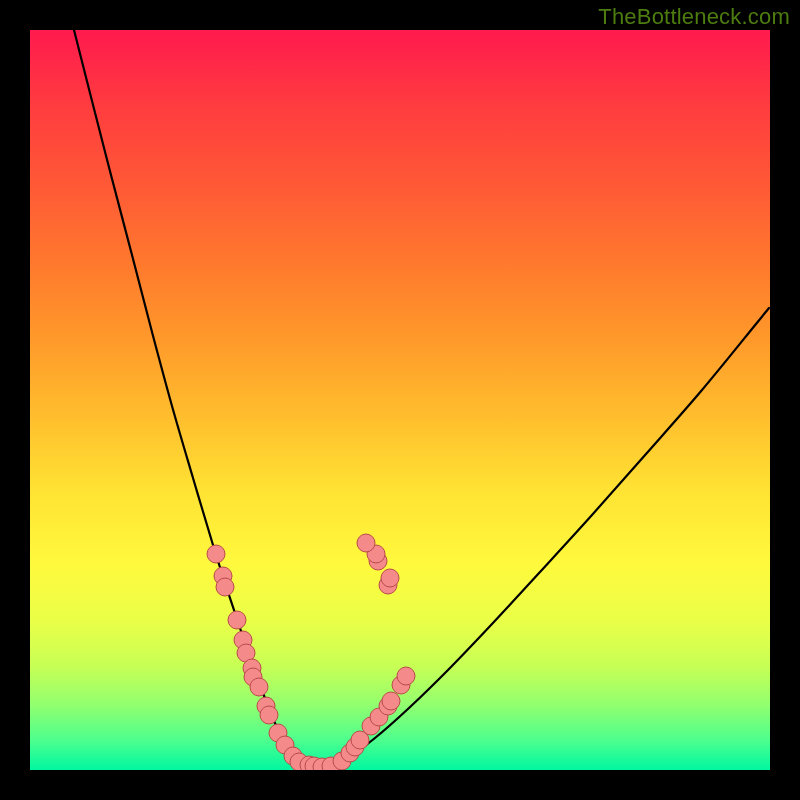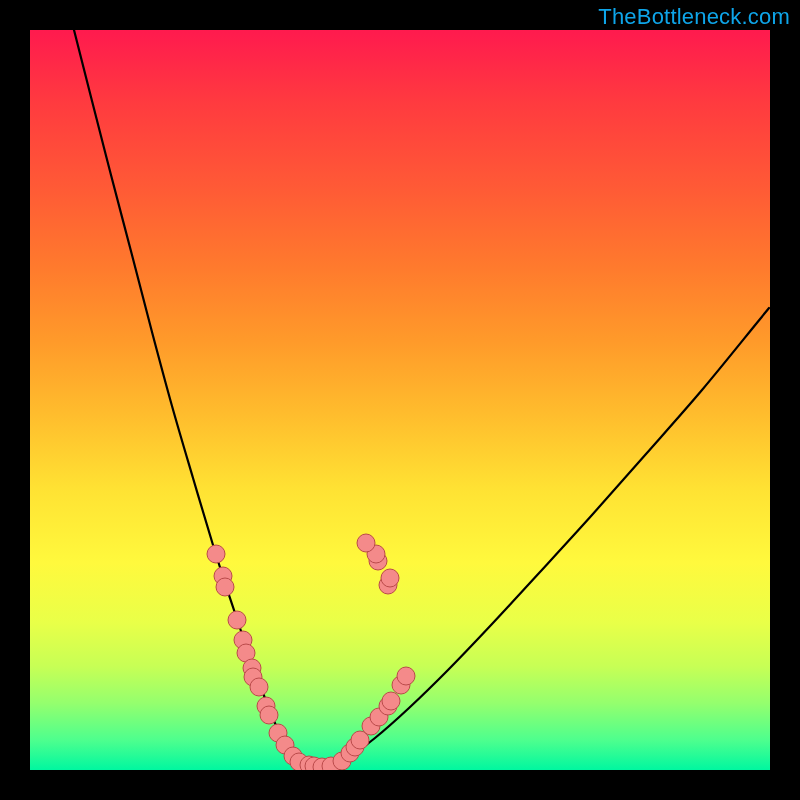--- a/index.html
+++ b/index.html
@@ -37,21 +37,21 @@
       #94ff6e 91%,
       #4dff8e 96%,
       #00f7a0 100%
     );
     overflow: hidden;
   }
   .watermark {
     position: absolute;
     top: 4px;
     right: 10px;
-    color: #0ea5e9;
+    color: #4d7c0f;
     font-size: 22px;
     font-weight: 500;
     letter-spacing: 0.2px;
     user-select: none;
   }
   svg.curves {
     position: absolute;
     inset: 0;
     width: 740px;
     height: 740px;

